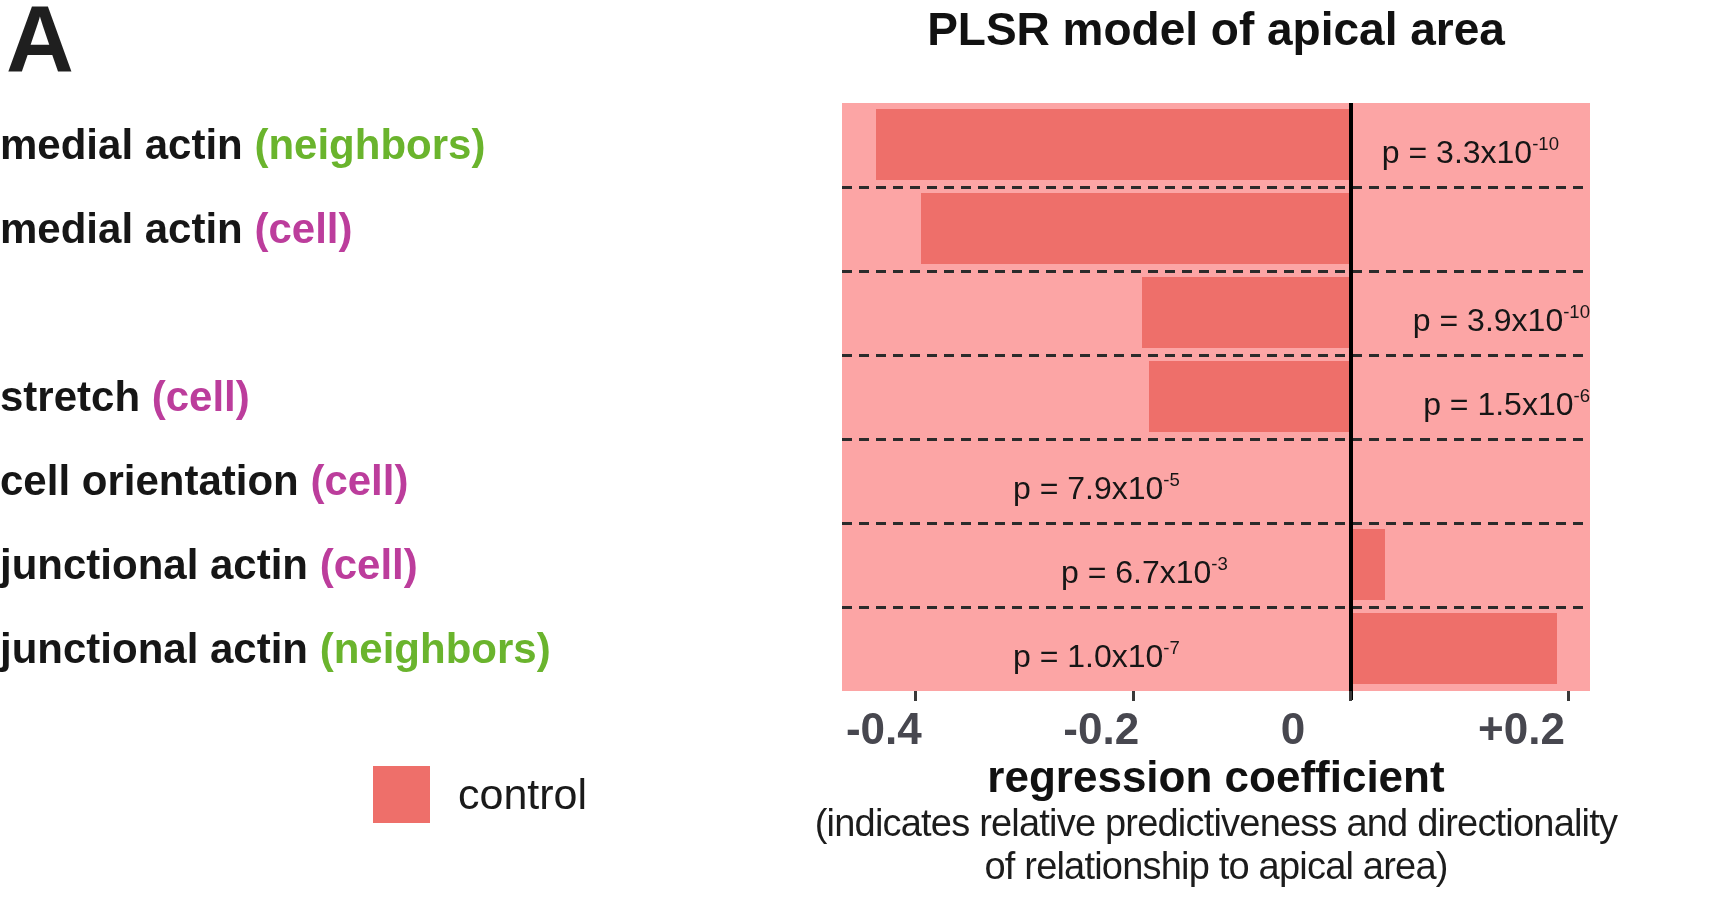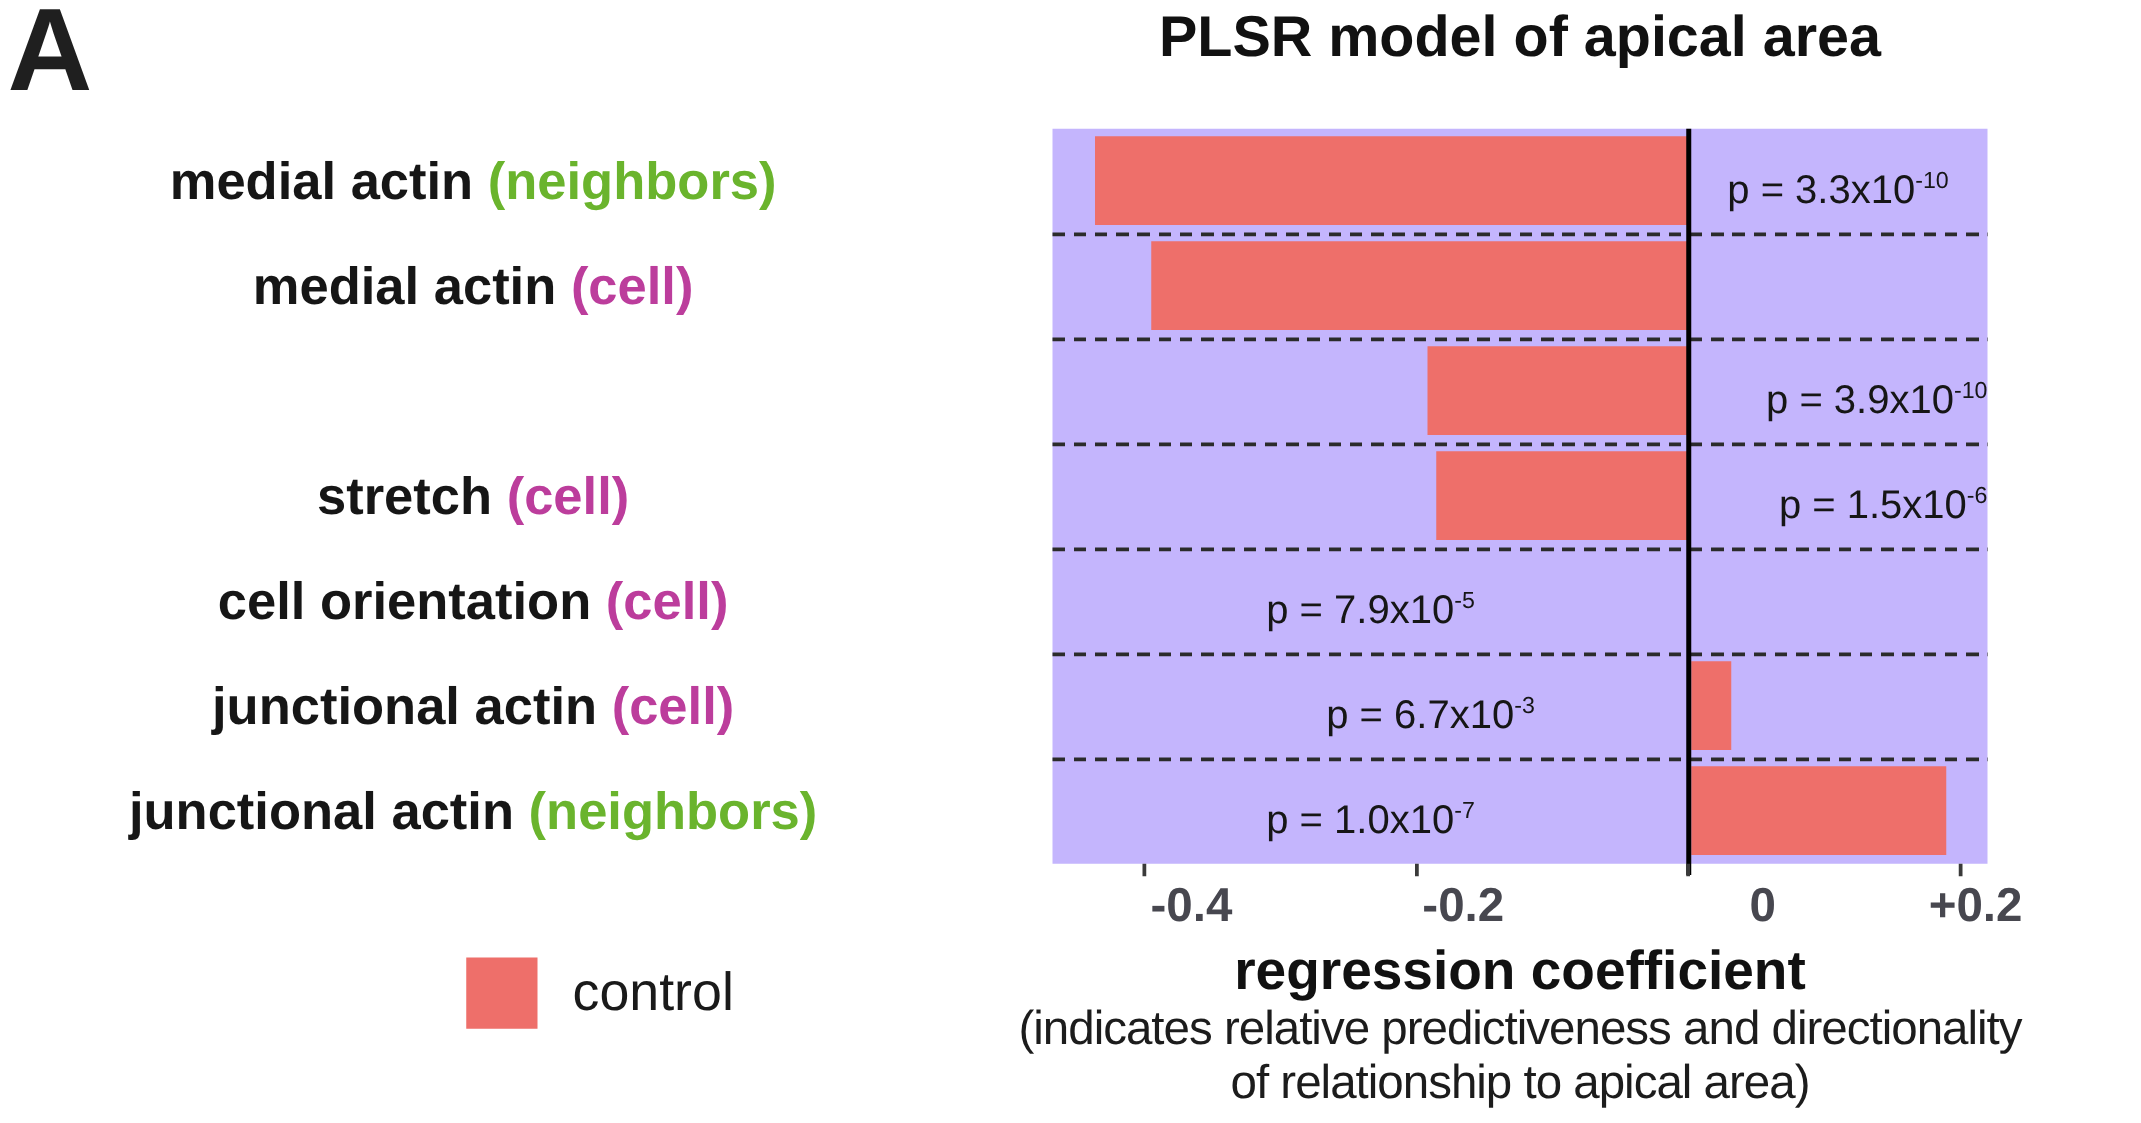--- a/index.html
+++ b/index.html
@@ -26,27 +26,27 @@
     background:repeating-linear-gradient(90deg,#2b2b2b 0 10px,transparent 10px 17px);
   }
   .zero-line { position:absolute; top:0; width:4px; height:597px; background:#000; }
   .p-label {
     position:absolute; height:84px; line-height:84px; text-align:center;
     font-size:32px; color:#161616; white-space:nowrap;
   }
   .p-label sup { font-size:0.58em; position:relative; top:-0.05em; }
   .ylabel {
     position:absolute; left:0; width:757px; height:84px; line-height:84px;
-    text-align:center; font-size:42px; font-weight:bold; color:#161616;
+    text-align:left; font-size:42px; font-weight:bold; color:#161616;
     white-space:nowrap;
   }
   .tick { position:absolute; top:588px; width:3px; height:10px; background:#3a3a3a; }
   .tick-label {
     position:absolute; top:601px; width:140px; margin-left:-70px;
-    text-align:right; font-size:38px; font-weight:bold; color:#47474f;
+    text-align:left; font-size:44px; font-weight:bold; color:#47474f;
   }
   .xlabel-block { position:absolute; left:691px; top:752px; width:1050px; text-align:center; }
   .xlabel-main { font-size:44px; font-weight:bold; color:#111; }
   .xlabel-sub { font-size:38px; color:#1c1c1c; line-height:43px; letter-spacing:-0.8px; }
   .legend-swatch { position:absolute; left:373px; top:766px; width:57px; height:57px; }
   .legend-label {
     position:absolute; left:458px; top:766px; height:57px; line-height:57px;
     font-size:43px; color:#1a1a1a;
   }
 </style>
@@ -76,21 +76,21 @@
   </div>
   <div class="ylabel" style="top:523px">
     <span>junctional actin</span>
     <span class="ctx" style="color: rgb(188, 61, 156);">(cell)</span>
   </div>
   <div class="ylabel" style="top:607px">
     <span>junctional actin</span>
     <span class="ctx" style="color: rgb(106, 180, 45);">(neighbors)</span>
   </div>
 
-  <div class="plot" style="background: #c4b5fd;">
+  <div class="plot" style="background: #fca5a5;">
 
     <div class="bar" style="background: rgb(238, 111, 106); top: 6px; height: 71px; width: 475.11px; left: 33.7035px;"></div>
     <div class="bar" style="background: rgb(238, 111, 106); top: 90px; height: 71px; width: 429.448px; left: 79.3663px;"></div>
     <div class="bar" style="background: rgb(238, 111, 106); top: 174px; height: 71px; width: 208.744px; left: 300.07px;"></div>
     <div class="bar" style="background: rgb(238, 111, 106); top: 258px; height: 71px; width: 202.221px; left: 306.593px;"></div>
 
     <div class="bar" style="background: rgb(238, 111, 106); top: 426px; height: 71px; width: 32.6163px; left: 510.814px;"></div>
     <div class="bar" style="background: rgb(238, 111, 106); top: 510px; height: 71px; width: 204.395px; left: 510.814px;"></div>
 
     <div class="sep" style="top: 82.5px;"></div>

